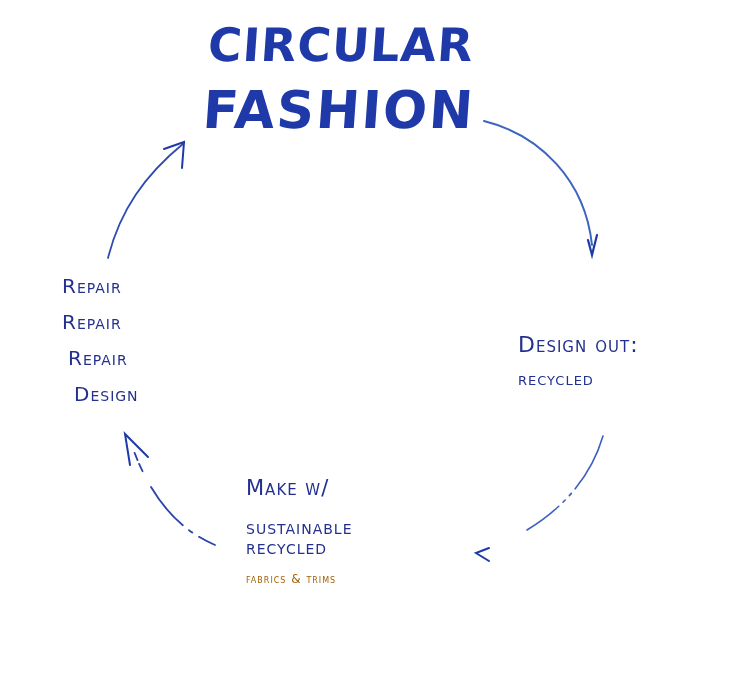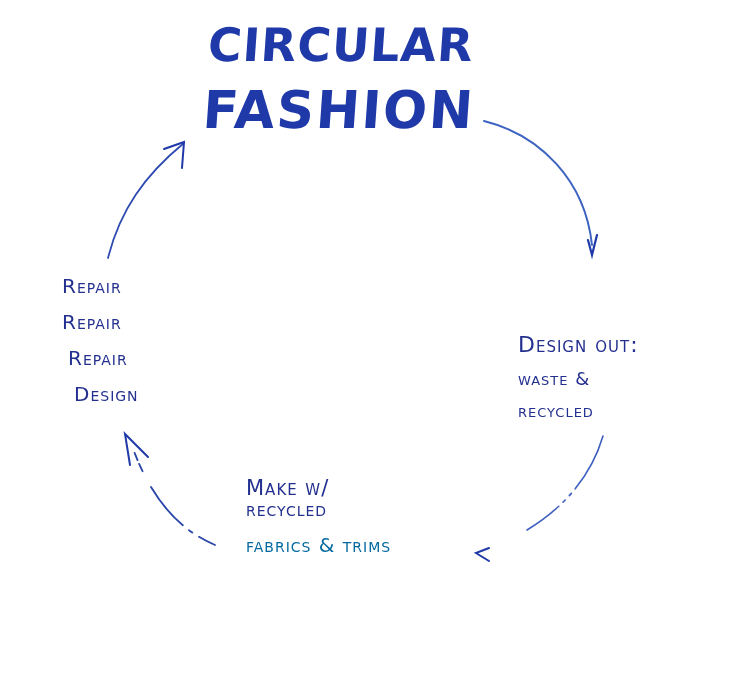--- a/index.html
+++ b/index.html
@@ -43,28 +43,28 @@
       <path d="M108,258 C120,210 145,175 184,143" stroke="#2d4ab0" stroke-width="1.8" fill="none" stroke-linecap="round"></path>
       <path d="M164,149 L184,142 L182,168" stroke="#1f3aa8" stroke-width="2" fill="none" stroke-linecap="round"></path>
     </g>
   </svg>
 
   <div class="title l1">CIRCULAR</div>
   <div class="title l2">FASHION</div>
 
   <div class="note" style="left:518px; top:287px;margin-top:47px;">
     <span class="line" style="font-size:22px;">Design out:</span>
-    <span class="line" style="margin-top:14px; font-size:18px;">waste &amp;</span>
     <span class="line" style="margin-top:14px; font-size:18px;">recycled</span>
   </div>
 
   <div class="note" style="left:246px; top:478px;">
     <span class="line" style="font-size:21px;">Make w/</span>
+    <span class="line" style="margin-top:18px; font-size:20px;">sustainable</span>
     <span class="line" style="font-size:20px;">recycled</span>
-    <span class="line" style="margin-top:16px; font-size:20px; color:#0369a1;">fabrics &amp; trims</span>
+    <span class="line" style="margin-top:16px; font-size:12px; color:#a16207;">fabrics &amp; trims</span>
   </div>
 
   <div class="note" style="left:62px; top:276px;">
     <span class="line">Repair</span>
     <span class="line" style="margin-top:16px;">Repair</span>
     <span class="line" style="margin-top:16px; padding-left:6px;">Repair</span>
     <span class="line" style="margin-top:16px; padding-left:12px;">Design</span>
   </div>
 </div>
 

